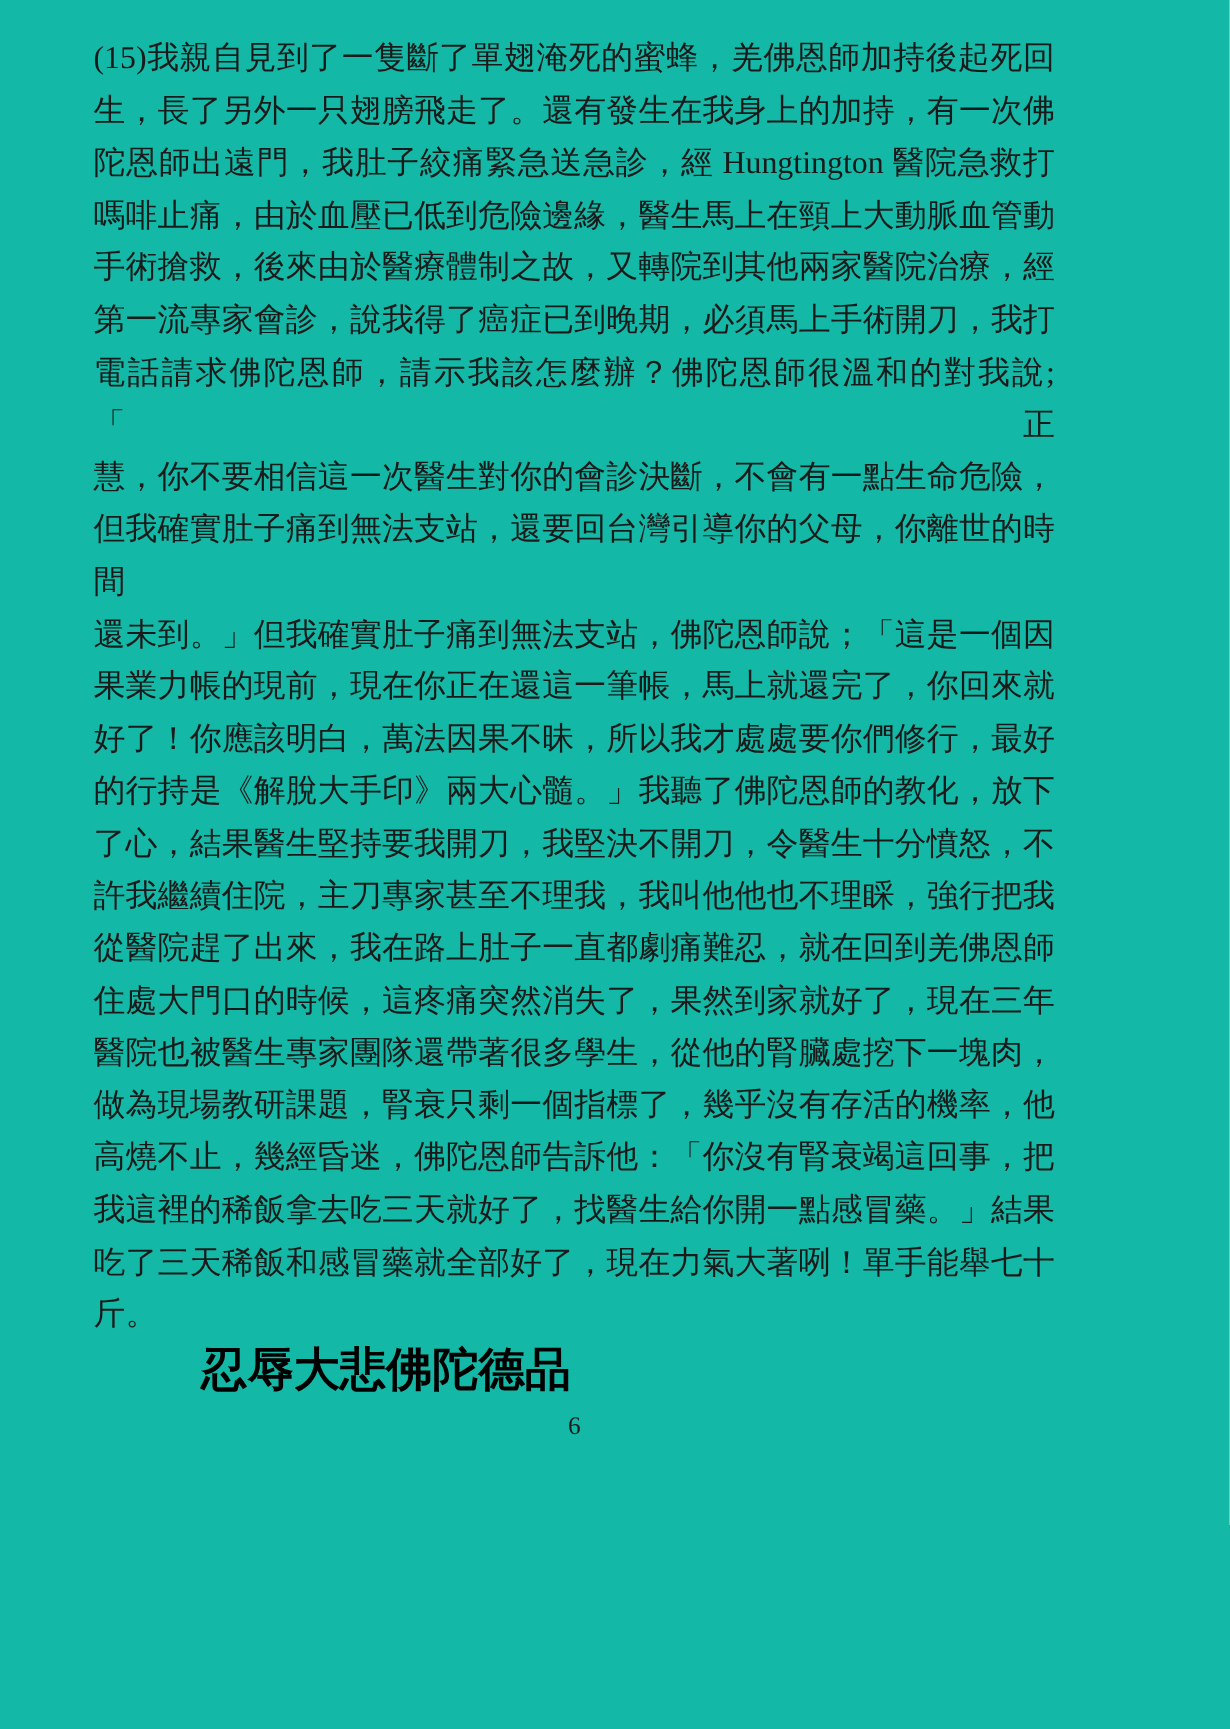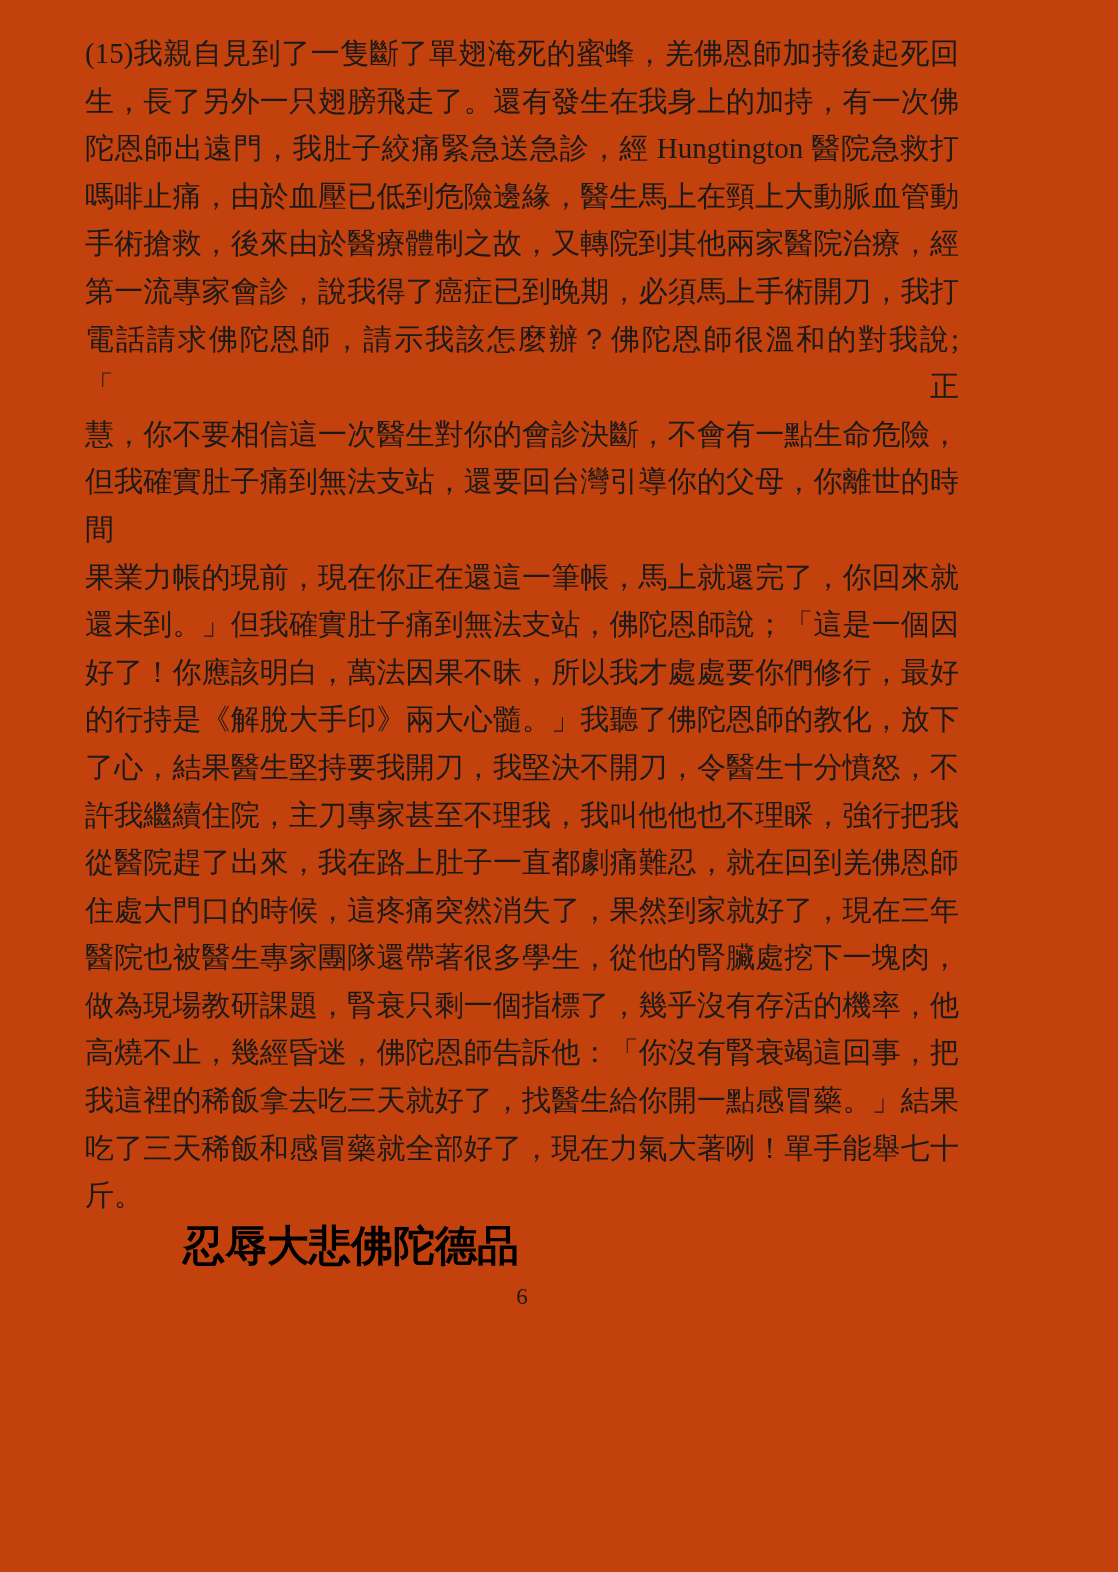--- a/index.html
+++ b/index.html
@@ -4,21 +4,21 @@
 <style>
   html, body {
     margin: 0;
     padding: 0;
     background: #ffffff;
   }
   .page {
     position: relative;
     width: 1118px;
     height: 1572px;
-    background: #c2410c;
+    background: #14b8a6;
     color: #000000;
     font-family: "Liberation Serif", "DejaVu Serif", serif;
     overflow: hidden;
   }
   .textblock {
     position: absolute;
     left: 85px;
     top: 30px;
     width: 874px;
   }
@@ -59,22 +59,22 @@
     <div>
       <div class="line">(15)我親自見到了一隻斷了單翅淹死的蜜蜂，羌佛恩師加持後起死回</div>
       <div class="line">生，長了另外一只翅膀飛走了。還有發生在我身上的加持，有一次佛</div>
       <div class="line">陀恩師出遠門，我肚子絞痛緊急送急診，經 Hungtington 醫院急救打</div>
       <div class="line">嗎啡止痛，由於血壓已低到危險邊緣，醫生馬上在頸上大動脈血管動</div>
       <div class="line">手術搶救，後來由於醫療體制之故，又轉院到其他兩家醫院治療，經</div>
       <div class="line">第一流專家會診，說我得了癌症已到晚期，必須馬上手術開刀，我打</div>
       <div class="line">電話請求佛陀恩師，請示我該怎麼辦？佛陀恩師很溫和的對我說;「正</div>
       <div class="line">慧，你不要相信這一次醫生對你的會診決斷，不會有一點生命危險，</div>
       <div class="line">但我確實肚子痛到無法支站，還要回台灣引導你的父母，你離世的時間</div>
+      <div class="line">還未到。」但我確實肚子痛到無法支站，佛陀恩師說；「這是一個因</div>
       <div class="line">果業力帳的現前，現在你正在還這一筆帳，馬上就還完了，你回來就</div>
-      <div class="line">還未到。」但我確實肚子痛到無法支站，佛陀恩師說；「這是一個因</div>
       <div class="line">好了！你應該明白，萬法因果不昧，所以我才處處要你們修行，最好</div>
       <div class="line">的行持是《解脫大手印》兩大心髓。」我聽了佛陀恩師的教化，放下</div>
       <div class="line">了心，結果醫生堅持要我開刀，我堅決不開刀，令醫生十分憤怒，不</div>
       <div class="line">許我繼續住院，主刀專家甚至不理我，我叫他他也不理睬，強行把我</div>
       <div class="line">從醫院趕了出來，我在路上肚子一直都劇痛難忍，就在回到羌佛恩師</div>
       <div class="line">住處大門口的時候，這疼痛突然消失了，果然到家就好了，現在三年</div>
       <div class="line">醫院也被醫生專家團隊還帶著很多學生，從他的腎臟處挖下一塊肉，</div>
       <div class="line">做為現場教研課題，腎衰只剩一個指標了，幾乎沒有存活的機率，他</div>
       <div class="line">高燒不止，幾經昏迷，佛陀恩師告訴他：「你沒有腎衰竭這回事，把</div>
       <div class="line">我這裡的稀飯拿去吃三天就好了，找醫生給你開一點感冒藥。」結果</div>

